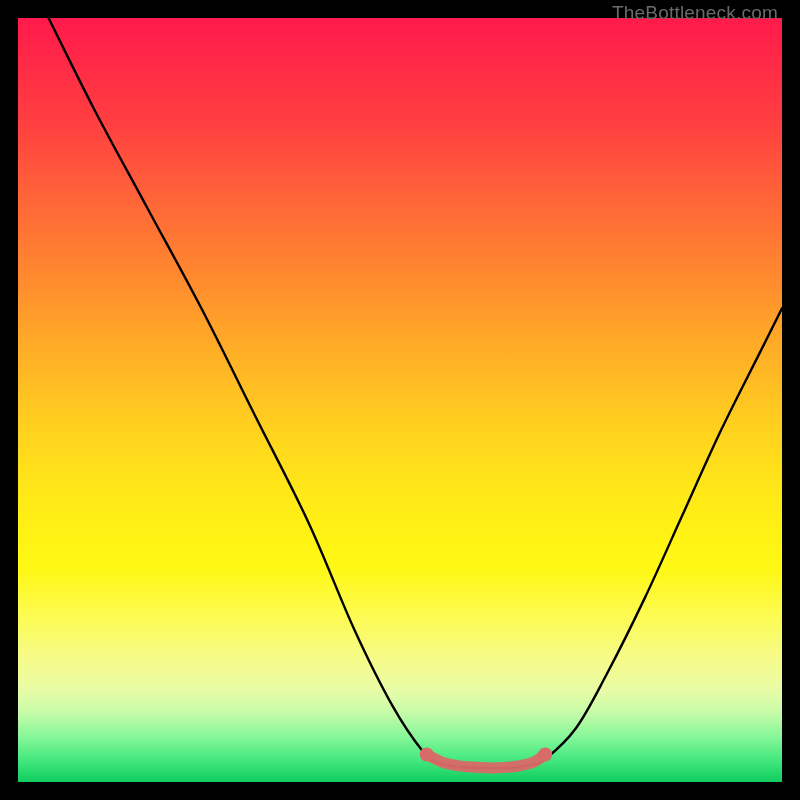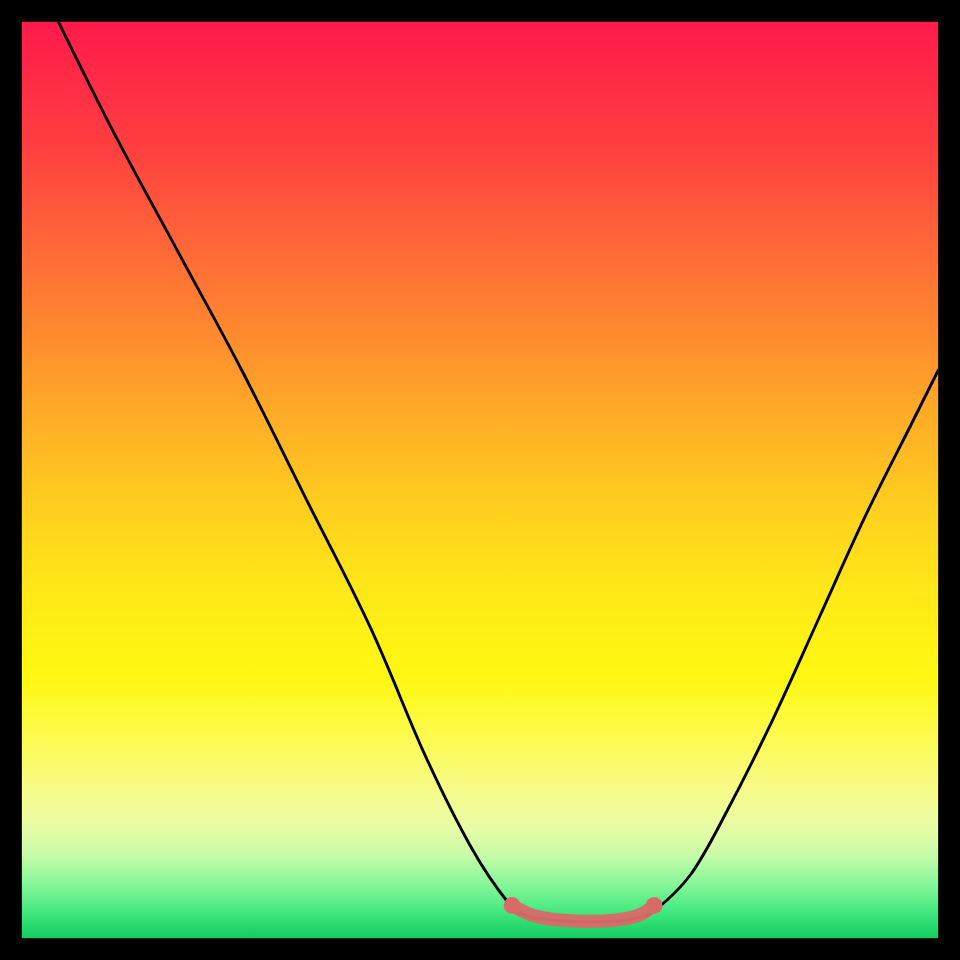--- a/index.html
+++ b/index.html
@@ -77,13 +77,14 @@
       <g id="curve-group">
           <path d="M 30.56 0.00 C 38.81 16.50, 58.52 57.30, 76.40 91.68 C 94.28 126.06, 110.63 155.24, 129.88 191.00 C 149.13 226.76, 164.11 253.19, 183.36 290.32 C 202.61 327.45, 217.59 358.77, 236.84 397.28 C 256.09 435.79, 272.44 465.73, 290.32 504.24 C 308.20 542.75, 321.03 578.20, 336.16 611.20 C 351.29 644.20, 361.98 665.60, 374.36 687.60 C 386.74 709.60, 396.67 723.13, 404.92 733.44 C 413.17 743.75, 414.70 742.29, 420.20 744.90 C 425.70 747.51, 429.98 747.13, 435.48 747.96 C 440.98 748.78, 445.26 749.07, 450.76 749.48 C 456.26 749.90, 460.54 750.11, 466.04 750.25 C 471.54 750.39, 475.82 750.39, 481.32 750.25 C 486.82 750.11, 491.10 750.03, 496.60 749.48 C 502.10 748.93, 506.38 748.70, 511.88 747.19 C 517.38 745.68, 518.91 747.68, 527.16 741.08 C 535.41 734.48, 546.72 725.65, 557.72 710.52 C 568.72 695.39, 575.90 680.42, 588.28 657.04 C 600.66 633.66, 612.73 609.52, 626.48 580.64 C 640.23 551.76, 650.93 526.85, 664.68 496.60 C 678.43 466.35, 689.13 441.44, 702.88 412.56 C 716.63 383.68, 730.08 358.16, 741.08 336.16 C 752.08 314.16, 759.87 298.57, 764.00 290.32" fill="none" stroke="#000" stroke-width="2.4" stroke-linecap="round"></path>
         </g>
       <g id="marker-group">
           <path d="M 408.74 736.50 C 411.49 737.87, 418.52 742.14, 424.02 744.14 C 429.52 746.13, 433.80 746.68, 439.30 747.57 C 444.80 748.47, 449.08 748.69, 454.58 749.10 C 460.08 749.51, 464.36 749.80, 469.86 749.87 C 475.36 749.93, 479.64 749.83, 485.14 749.48 C 490.64 749.14, 494.92 748.92, 500.42 747.96 C 505.92 746.99, 510.89 746.20, 515.70 744.14 C 520.51 742.07, 525.10 737.87, 527.16 736.50" fill="none" stroke="#d86a68" stroke-width="11" stroke-linecap="round" stroke-linejoin="round" opacity="0.96"></path>
           <circle cx="408.74" cy="736.50" r="7" fill="#d86a68"></circle>
           <circle cx="527.16" cy="736.50" r="7" fill="#d86a68"></circle>
         </g>
     </svg>
   </div>
+  <div class="watermark">TheBottleneck.com</div>
 </div>
 
 </body></html>

